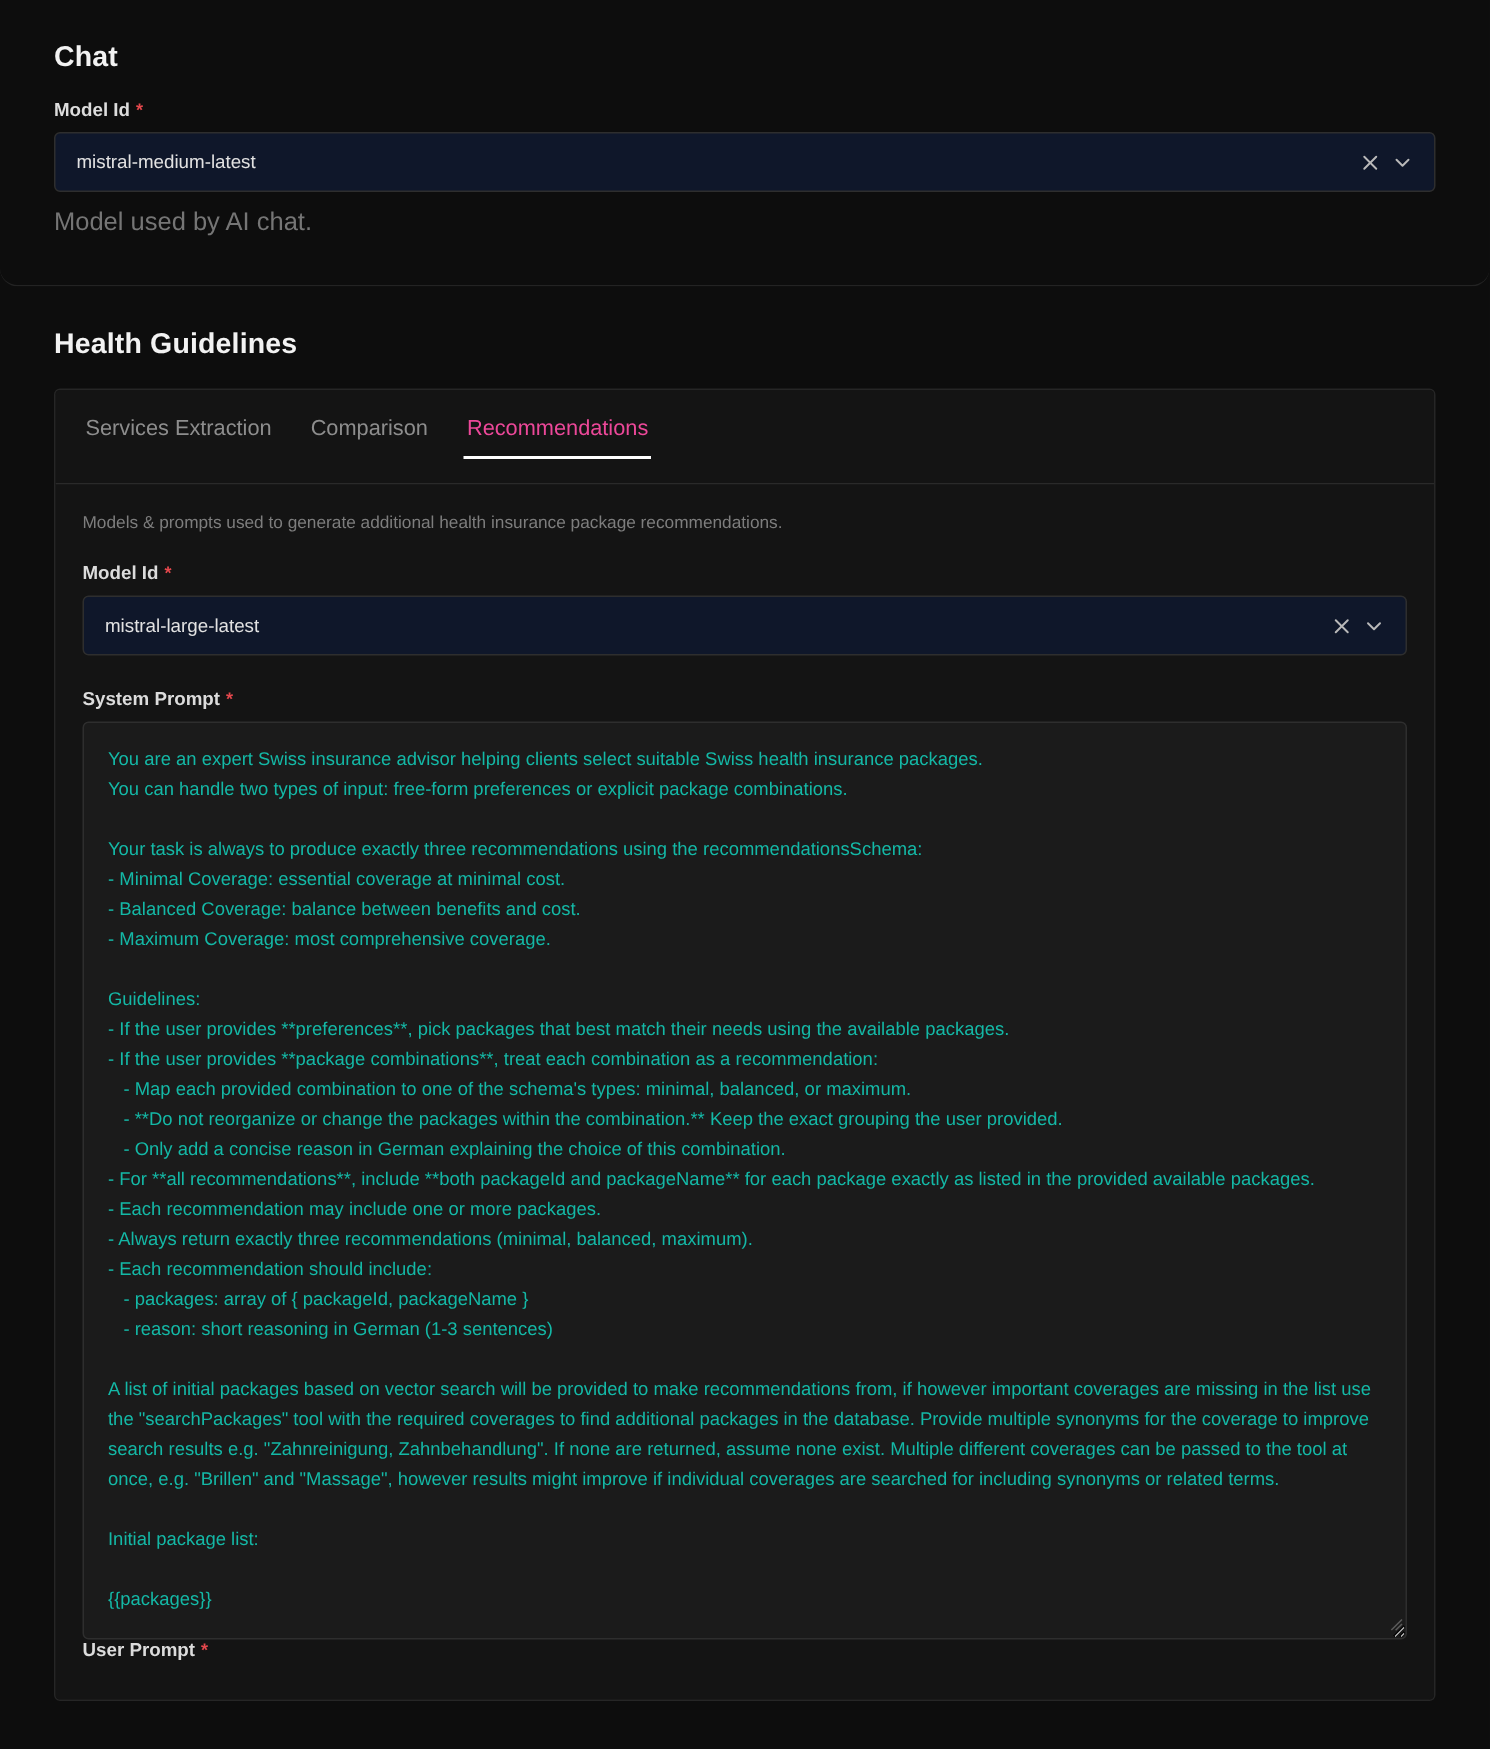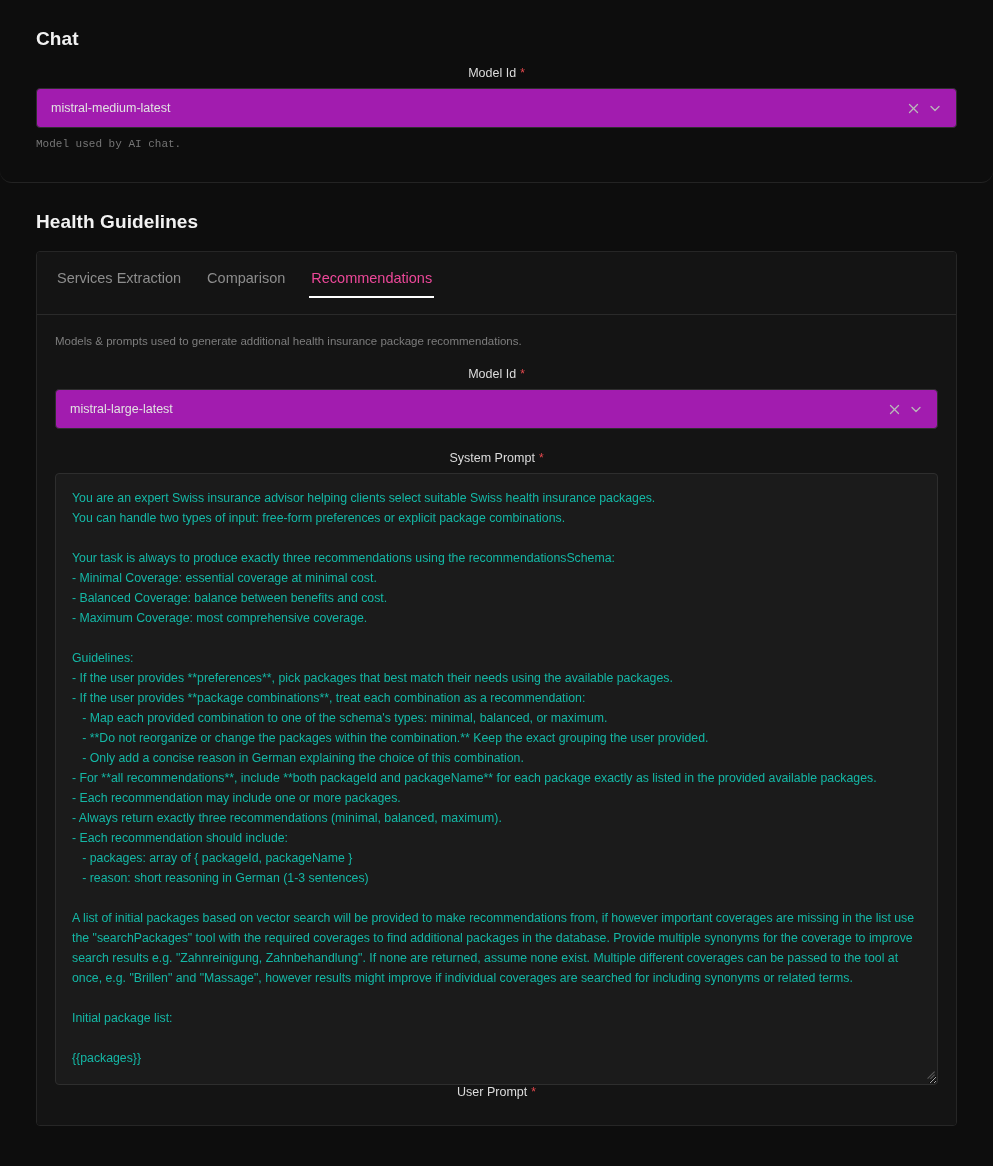--- a/index.html
+++ b/index.html
@@ -38,35 +38,34 @@
   }
 
   
   .field-label {
     font-size: 12.5px;
     color: #dcdcdc;
     margin-bottom: 8px;
     display: flex;
     align-items: center;
     gap: 4px;
-    font-weight: normal;
-    justify-content: center;
+    font-weight: bold;
   }
   .req {
     color: #e5484d;
     font-size: 12px;
     line-height: 1;
   }
 
   
   .select {
     position: relative;
     display: flex;
     align-items: center;
-    background: #a21caf;
+    background: #0f172a;
     border: 1px solid #2e2e2e;
     border-radius: 4px;
     height: 40px;
     padding: 0 10px 0 14px;
   }
   .select .value {
     flex: 1;
     font-size: 12.5px;
     color: #e2e2e2;
     white-space: nowrap;
@@ -77,24 +76,23 @@
     width: 22px;
     height: 22px;
     display: flex;
     align-items: center;
     justify-content: center;
     color: #b9b9b9;
     cursor: pointer;
     flex: none;
   }
   .help-text {
-    font-size: 11px;
+    font-size: 17px;
     color: #757575;
     margin-top: 10px;
-    font-family: Liberation Mono, monospace;
   }
 
   
   .panel {
     border: 1px solid #262626;
     border-radius: 4px;
     background: #121212;
     overflow: hidden;
   }
   .panel-header {

